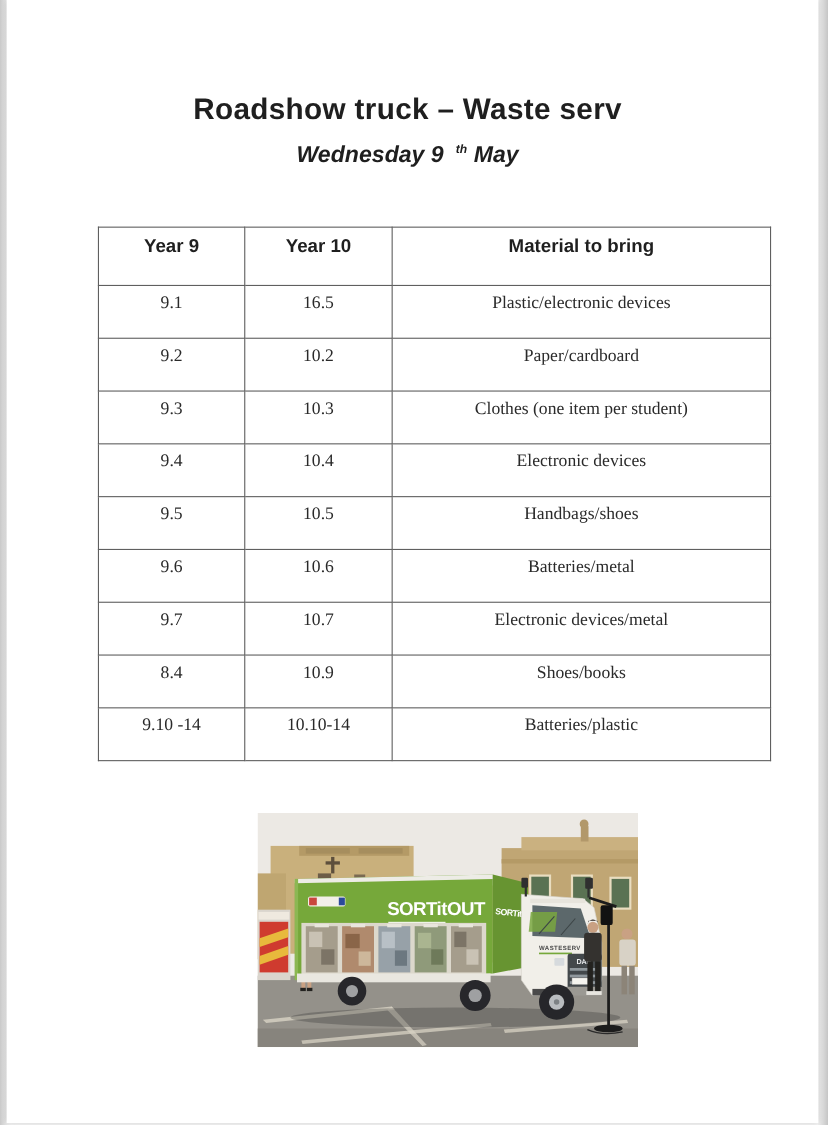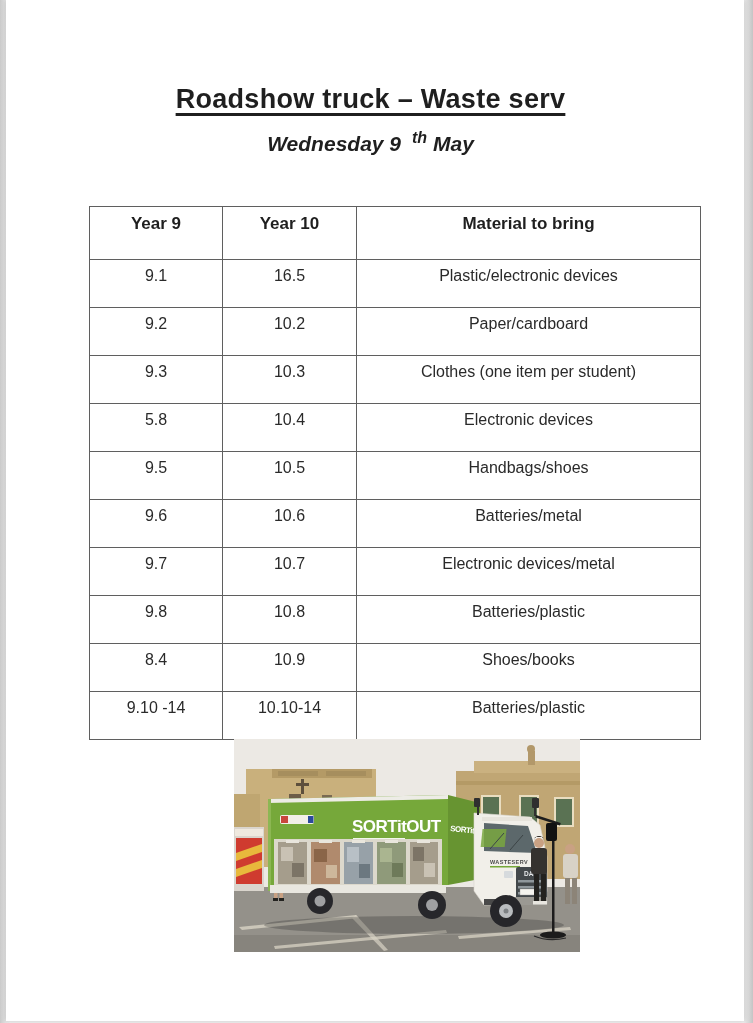--- a/index.html
+++ b/index.html
@@ -14,43 +14,42 @@
     background:#ffffff;
     box-shadow:0 0 5px rgba(0,0,0,.18);
   }
   .content{position:absolute;left:-6px;top:0;width:753px;height:1023px;}
 
   .doc-title{
     position:absolute;top:84px;left:0;width:753px;text-align:center;
     font-size:27px;font-weight:bold;letter-spacing:.3px;margin:0;
   }
   .doc-title .u{
-    text-decoration:underline;
     text-decoration-thickness:2.5px;
     text-underline-offset:5px;
   }
   .doc-subtitle{
     position:absolute;top:129px;left:0;width:753px;text-align:center;
     font-size:21px;font-weight:bold;font-style:italic;margin:0;
   }
-  .doc-subtitle sup{font-size:16px;margin-left:11px;}
+  .doc-subtitle sup{font-size:11px;margin-left:11px;}
 
   table.schedule{
     position:absolute;left:95px;top:206px;
     border-collapse:collapse;table-layout:fixed;
     width:611px;
   }
   table.schedule th,table.schedule td{
     border:1px solid #5f5f5f;
     text-align:center;vertical-align:top;
     padding:7px 4px 0 4px;
     overflow:hidden;white-space:nowrap;
   }
   table.schedule th{height:45px;font-size:17px;font-weight:bold;}
-  table.schedule td{height:40px;font-size:16px;font-weight:normal;color:#2a2a2a;}
+  table.schedule td{height:40px;font-size:16px;font-weight:normal;color:#2a2a2a;font-family:Liberation Serif, serif;}
   col.c1{width:133px;} col.c2{width:134px;} col.c3{width:344px;}
 
   .photo{
     position:absolute;left:240px;top:739px;width:346px;height:213px;
     overflow:hidden;
   }
   .photo svg{display:block;}
   .f-sky{fill:var(--sky,#ece9e4);}
   .f-sand{fill:var(--building-sand,#c9b07c);}
   .f-sand2{fill:var(--building-sand-dark,#c0a674);}
@@ -96,43 +95,38 @@
           <td>9.2</td>
           <td>10.2</td>
           <td>Paper/cardboard</td>
         </tr>
         <tr>
           <td>9.3</td>
           <td>10.3</td>
           <td>Clothes (one item per student)</td>
         </tr>
         <tr>
-          <td>5.8</td>
+          <td>9.4</td>
           <td>10.4</td>
           <td>Electronic devices</td>
         </tr>
         <tr>
           <td>9.5</td>
           <td>10.5</td>
           <td>Handbags/shoes</td>
         </tr>
         <tr>
           <td>9.6</td>
           <td>10.6</td>
           <td>Batteries/metal</td>
         </tr>
         <tr>
           <td>9.7</td>
           <td>10.7</td>
           <td>Electronic devices/metal</td>
-        </tr>
-        <tr>
-          <td>9.8</td>
-          <td>10.8</td>
-          <td>Batteries/plastic</td>
         </tr>
         <tr>
           <td>8.4</td>
           <td>10.9</td>
           <td>Shoes/books</td>
         </tr>
         <tr>
           <td>9.10 -14</td>
           <td>10.10-14</td>
           <td>Batteries/plastic</td>

